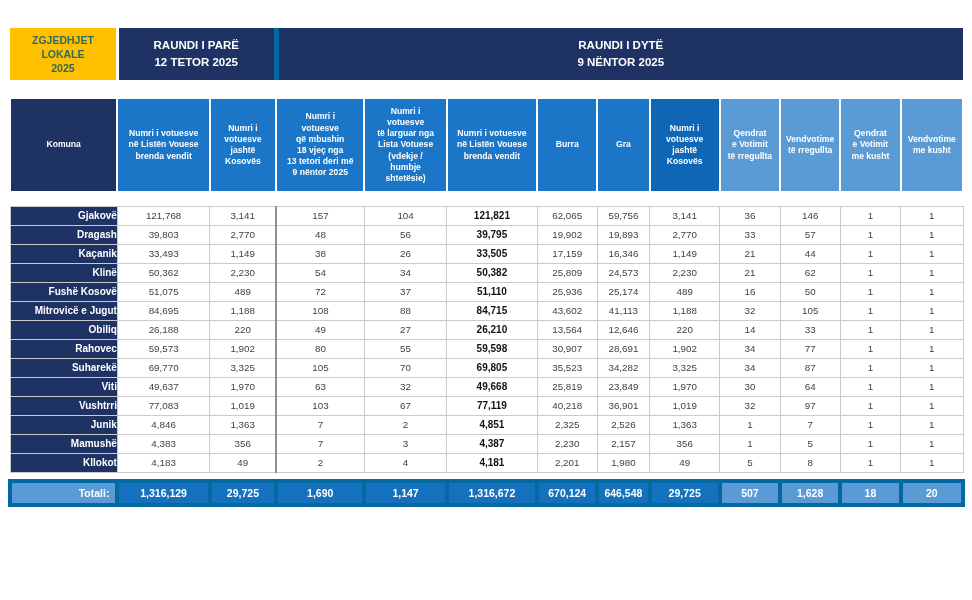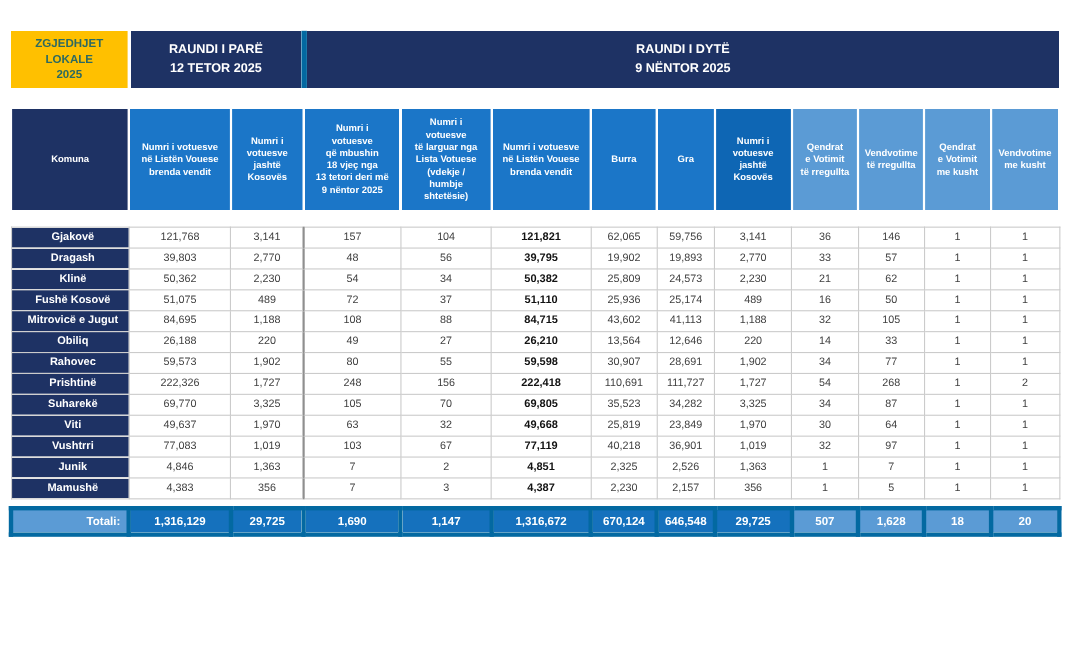--- a/index.html
+++ b/index.html
@@ -48,21 +48,21 @@
     white-space:pre-line;padding:0 1px;
   }
   .bg-navy{background:var(--navy);}
   .bg-med{background:var(--medium-blue);}
   .bg-dark{background:var(--dark-blue);}
   .bg-light{background:var(--light-blue);}
   
   tr.datarow{height:19px;}
   .lbl{
     background:var(--navy);color:#fff;font-weight:700;font-size:10px;
-    text-align:center;padding:0 0 0 5px;border:1px solid var(--grid);
+    text-align:right;padding:0 0 0 5px;border:1px solid var(--grid);
     vertical-align:middle;
     margin-left:40px;
   }
   .d{
     background:#fff;border:1px solid var(--grid);text-align:center;
     font-size:9.8px;color:var(--data-text);padding:0;vertical-align:middle;
   }
   .d.c3{border-left:2px solid var(--grid-thick);}
   .d.c5{font-weight:700;color:#121212;font-size:10px;}
   
@@ -180,20 +180,35 @@
         <td class="d c5">39,795</td>
         <td class="d c6">19,902</td>
         <td class="d c7">19,893</td>
         <td class="d c8">2,770</td>
         <td class="d c9">33</td>
         <td class="d c10">57</td>
         <td class="d c11">1</td>
         <td class="d c12">1</td>
       </tr>
       <tr class="datarow">
+        <td class="lbl">Kaçanik</td>
+        <td class="d c1">33,493</td>
+        <td class="d c2">1,149</td>
+        <td class="d c3">38</td>
+        <td class="d c4">26</td>
+        <td class="d c5">33,505</td>
+        <td class="d c6">17,159</td>
+        <td class="d c7">16,346</td>
+        <td class="d c8">1,149</td>
+        <td class="d c9">21</td>
+        <td class="d c10">44</td>
+        <td class="d c11">1</td>
+        <td class="d c12">1</td>
+      </tr>
+      <tr class="datarow">
         <td class="lbl">Klinë</td>
         <td class="d c1">50,362</td>
         <td class="d c2">2,230</td>
         <td class="d c3">54</td>
         <td class="d c4">34</td>
         <td class="d c5">50,382</td>
         <td class="d c6">25,809</td>
         <td class="d c7">24,573</td>
         <td class="d c8">2,230</td>
         <td class="d c9">21</td>
@@ -255,35 +270,20 @@
         <td class="d c5">59,598</td>
         <td class="d c6">30,907</td>
         <td class="d c7">28,691</td>
         <td class="d c8">1,902</td>
         <td class="d c9">34</td>
         <td class="d c10">77</td>
         <td class="d c11">1</td>
         <td class="d c12">1</td>
       </tr>
       <tr class="datarow">
-        <td class="lbl">Prishtinë</td>
-        <td class="d c1">222,326</td>
-        <td class="d c2">1,727</td>
-        <td class="d c3">248</td>
-        <td class="d c4">156</td>
-        <td class="d c5">222,418</td>
-        <td class="d c6">110,691</td>
-        <td class="d c7">111,727</td>
-        <td class="d c8">1,727</td>
-        <td class="d c9">54</td>
-        <td class="d c10">268</td>
-        <td class="d c11">1</td>
-        <td class="d c12">2</td>
-      </tr>
-      <tr class="datarow">
         <td class="lbl">Suharekë</td>
         <td class="d c1">69,770</td>
         <td class="d c2">3,325</td>
         <td class="d c3">105</td>
         <td class="d c4">70</td>
         <td class="d c5">69,805</td>
         <td class="d c6">35,523</td>
         <td class="d c7">34,282</td>
         <td class="d c8">3,325</td>
         <td class="d c9">34</td>
@@ -341,20 +341,35 @@
         <td class="d c1">4,383</td>
         <td class="d c2">356</td>
         <td class="d c3">7</td>
         <td class="d c4">3</td>
         <td class="d c5">4,387</td>
         <td class="d c6">2,230</td>
         <td class="d c7">2,157</td>
         <td class="d c8">356</td>
         <td class="d c9">1</td>
         <td class="d c10">5</td>
+        <td class="d c11">1</td>
+        <td class="d c12">1</td>
+      </tr>
+      <tr class="datarow">
+        <td class="lbl">Kllokot</td>
+        <td class="d c1">4,183</td>
+        <td class="d c2">49</td>
+        <td class="d c3">2</td>
+        <td class="d c4">4</td>
+        <td class="d c5">4,181</td>
+        <td class="d c6">2,201</td>
+        <td class="d c7">1,980</td>
+        <td class="d c8">49</td>
+        <td class="d c9">5</td>
+        <td class="d c10">8</td>
         <td class="d c11">1</td>
         <td class="d c12">1</td>
       </tr>
     </tbody>
 
   <tbody>
     <tr class="gap gap3">
         <td colspan="13"></td>
       </tr>
     <tr class="totals">

